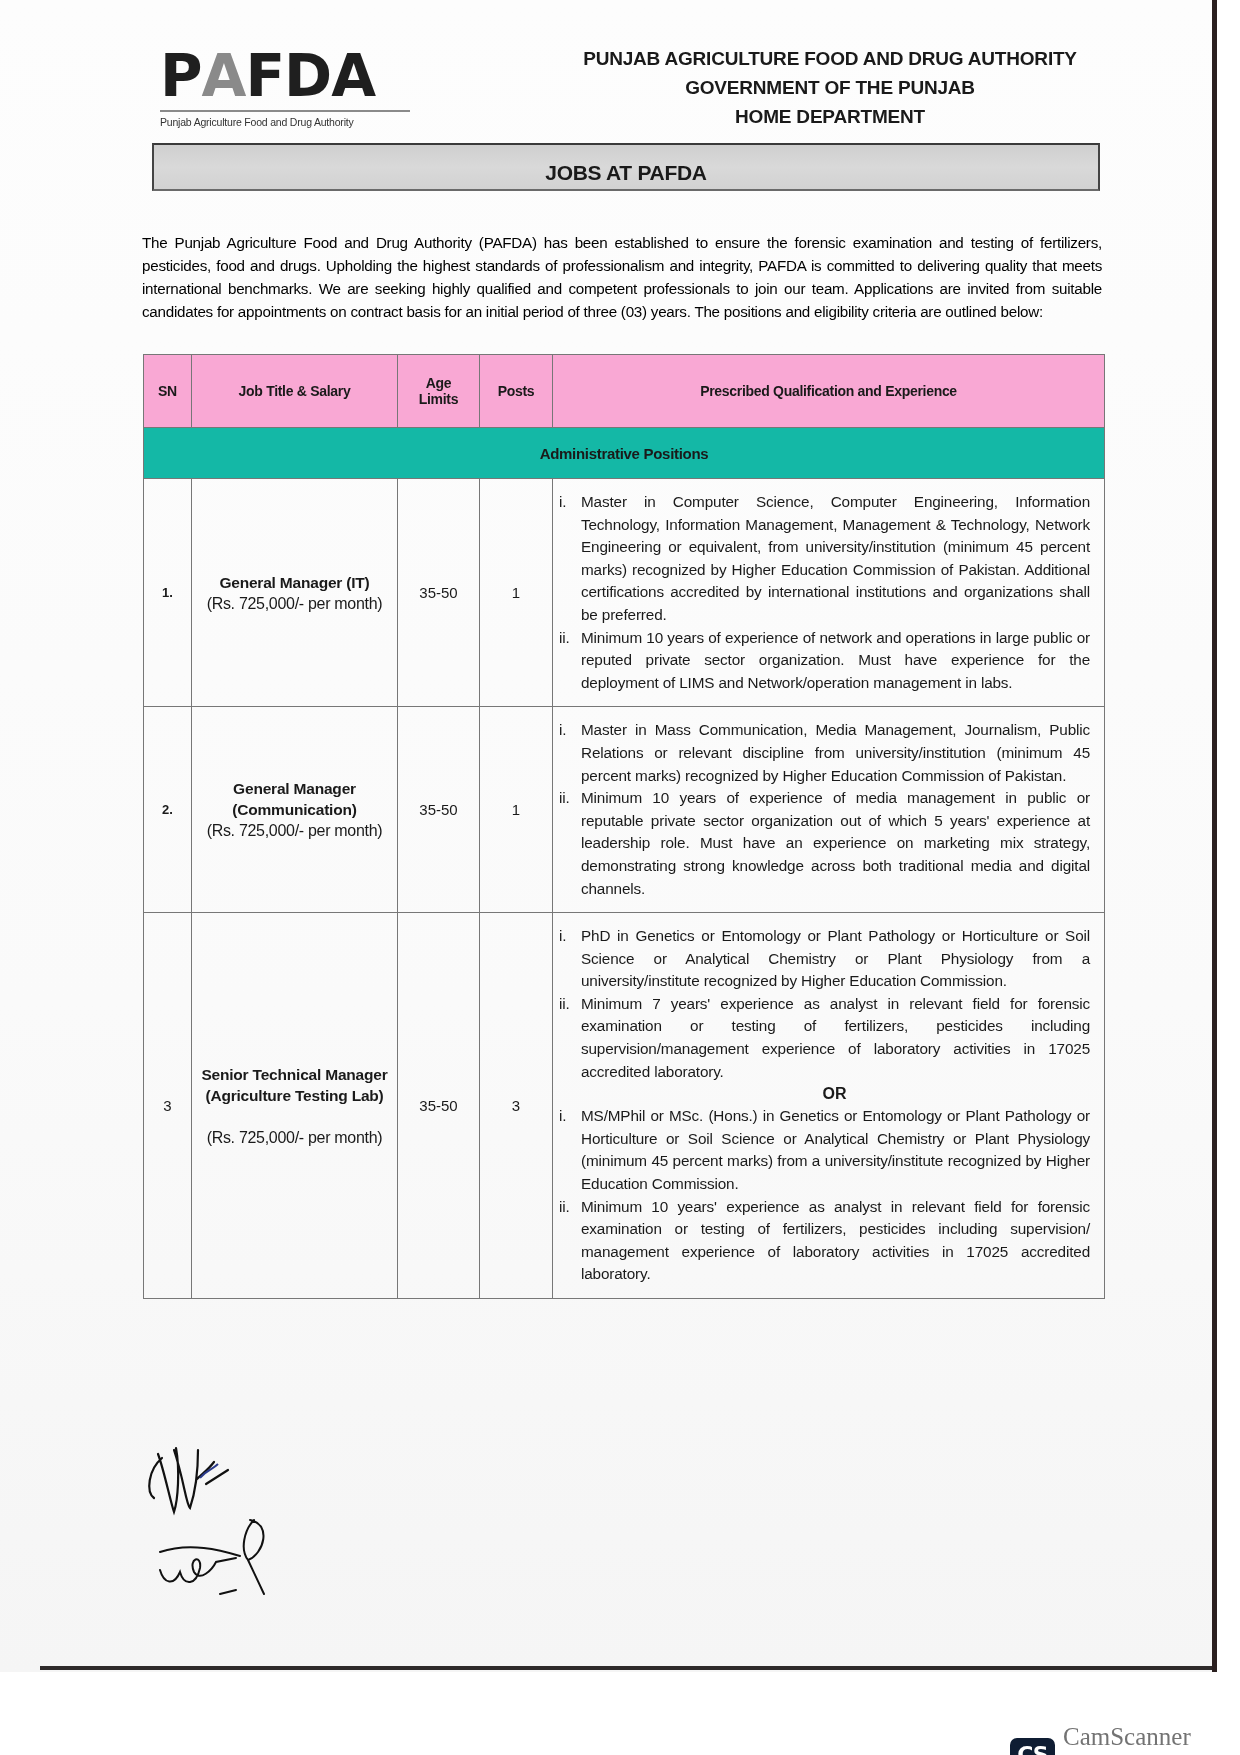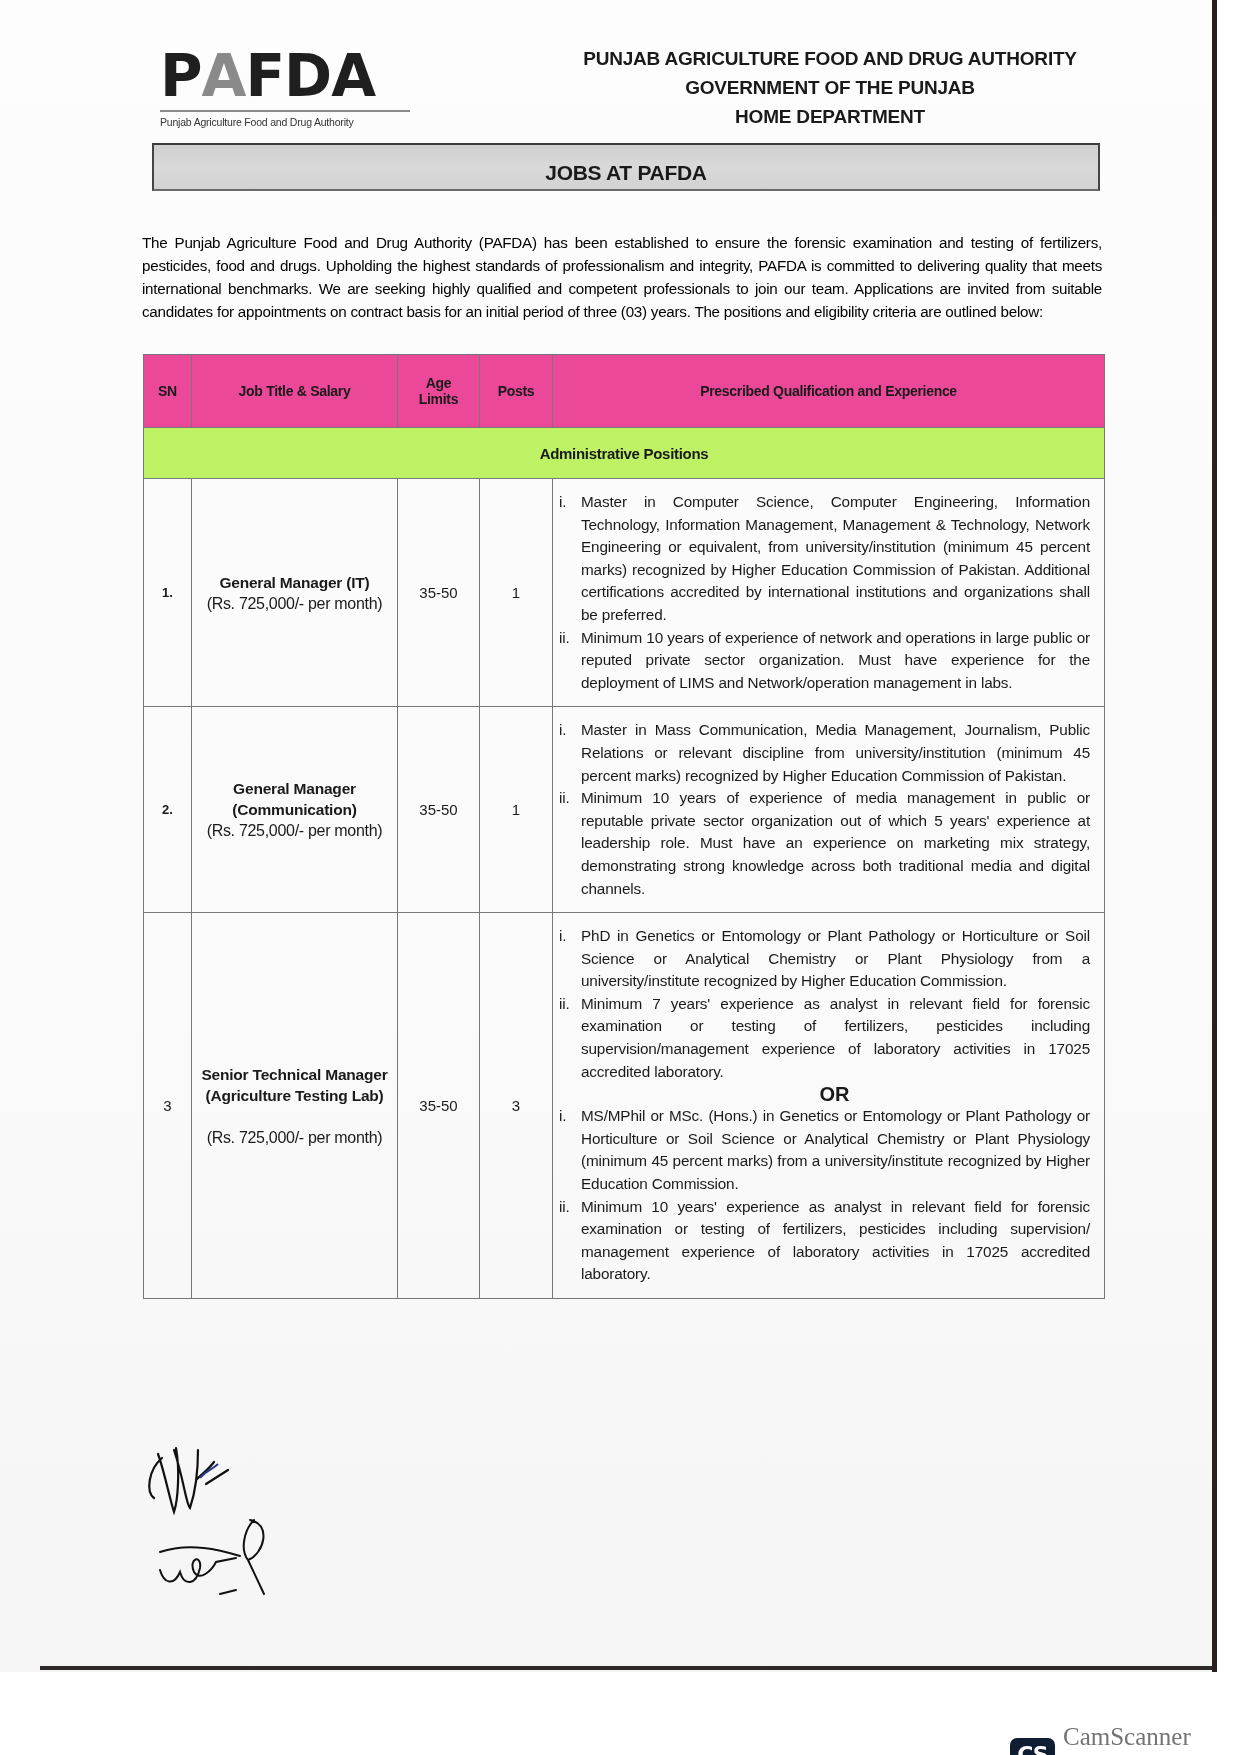--- a/index.html
+++ b/index.html
@@ -63,47 +63,47 @@
   .jobs-table {
     position: absolute; left: 143px; top: 354px; width: 962px;
     border-collapse: collapse; table-layout: fixed;
     font-size: 14.5px; color: #1a1a1a;
   }
   .jobs-table td, .jobs-table th {
     border: 1.3px solid #777; padding: 0; vertical-align: middle;
   }
   .jobs-table thead th {
     height: 72px; font-weight: bold; font-size: 14px; text-align: center; letter-spacing: -0.3px;
-    background: #ec4899;
+    background: #f9a8d4;
   }
   .col-sn { width: 48px; }
   .col-title { width: 206px; }
   .col-age { width: 82px; }
   .col-posts { width: 73px; }
   .section-row td {
     height: 50px; text-align: center; font-weight: bold; font-size: 15px; letter-spacing: -0.3px;
-    background: #bef264;
+    background: #14b8a6;
   }
   .job-row td.sn { text-align: center; font-weight: bold; font-size: 13px; }
   .job-row td.sn.plain { font-weight: normal; font-size: 15px; }
   .job-row td.title { text-align: center; padding: 0 8px; line-height: 21px; }
   .job-name { font-weight: bold; font-size: 15.5px; letter-spacing: -0.2px; }
   .job-salary { font-size: 16px; letter-spacing: -0.3px; }
   .job-salary.spaced { margin-top: 21px; }
   .job-row td.age { text-align: center; font-size: 15px; }
   .job-row td.posts { text-align: center; font-size: 15px; }
   .job-row td.qual { padding: 12px 14px 12px 6px; }
   .qual-list { margin: 0; padding: 0; list-style: none; }
   .qual-item {
     display: flex; font-size: 15.3px; line-height: 22.6px; text-align: justify; letter-spacing: -0.15px;
   }
   .qual-num { flex: 0 0 22px; text-align: left; }
   .qual-text { flex: 1; }
   .qual-or {
-    text-align: center; font-weight: bold; font-size: 20px; line-height: 22px; padding-left: 20px;
+    text-align: center; font-weight: bold; font-size: 16px; line-height: 22px; padding-left: 20px;
   }
 
   
   .sig { position: absolute; }
   .sig1 { left: 140px; top: 1440px; width: 100px; height: 80px; }
   .sig2 { left: 140px; top: 1510px; width: 140px; height: 90px; }
 
   
   .camscanner {
     position: absolute; left: 1010px; top: 1690px; display: flex; align-items: center;

